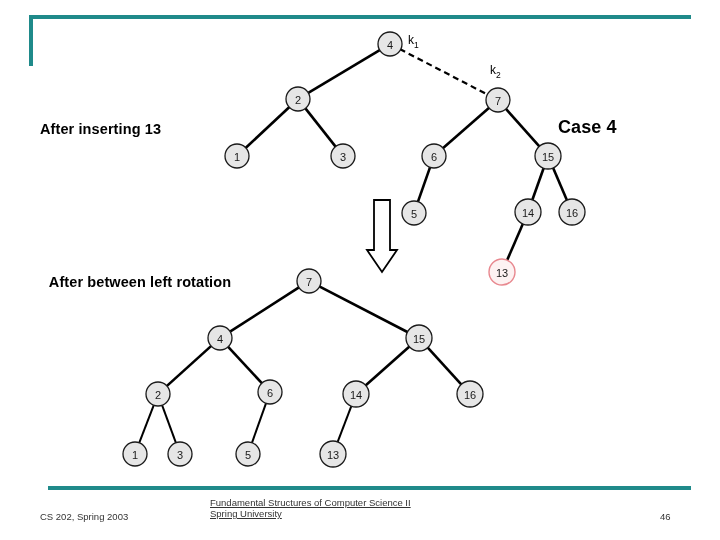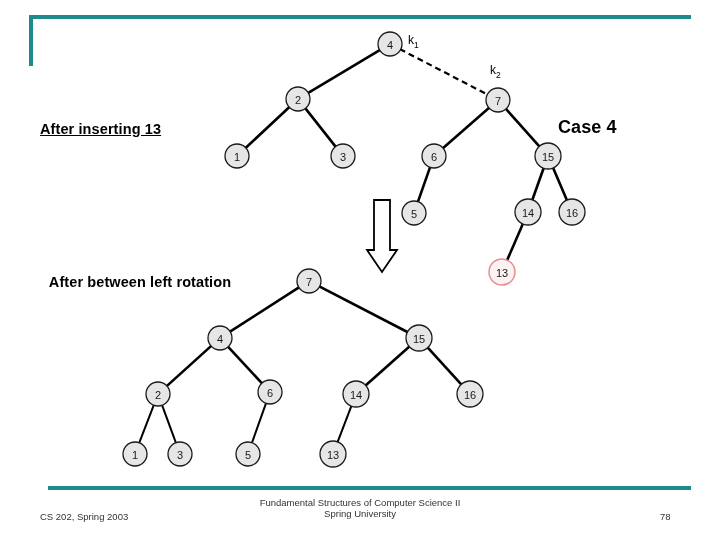--- a/index.html
+++ b/index.html
@@ -49,21 +49,20 @@
     color: #000000;
     font-size: 14.5px;
     font-weight: bold;
     letter-spacing: 0.1px;
     white-space: pre;
     line-height: 17px;
   }
   #caption-insert {
     left: 40px;
     top: 121px;
-    text-decoration: underline;
   }
   #caption-rotation {
     left: 40px;
     top: 274px;
     width: 200px;
     text-align: center;
     white-space: normal;
   }
   #caption-case {
     left: 558px;
@@ -80,21 +79,22 @@
     text-align: center;
   }
   #footer-left {
     left: 40px;
     top: 511px;
   }
   #footer-center {
     left: 210px;
     top: 497px;
     width: 300px;
-    text-align: center;
+    text-align: left;
+    text-decoration: underline;
   }
   #footer-right {
     left: 660px;
     top: 511px;
   }
   
   svg.tree-layer {
     position: absolute;
     left: 0;
     top: 0;
@@ -282,15 +282,15 @@
   <div class="caption" id="caption-rotation"><span>After between left rotation</span><br></div>
 
   <div class="caption" id="caption-case">Case 4</div>
 
   <div class="rule-h-bottom"></div>
 
   <div class="footer-text" id="footer-left">CS 202, Spring 2003</div>
 
   <div class="footer-text" id="footer-center"><span>Fundamental Structures of Computer Science II</span><br><span>Spring University</span></div>
 
-  <div class="footer-text" id="footer-right">78</div>
+  <div class="footer-text" id="footer-right">46</div>
 
 </div>
 
 </body></html>

